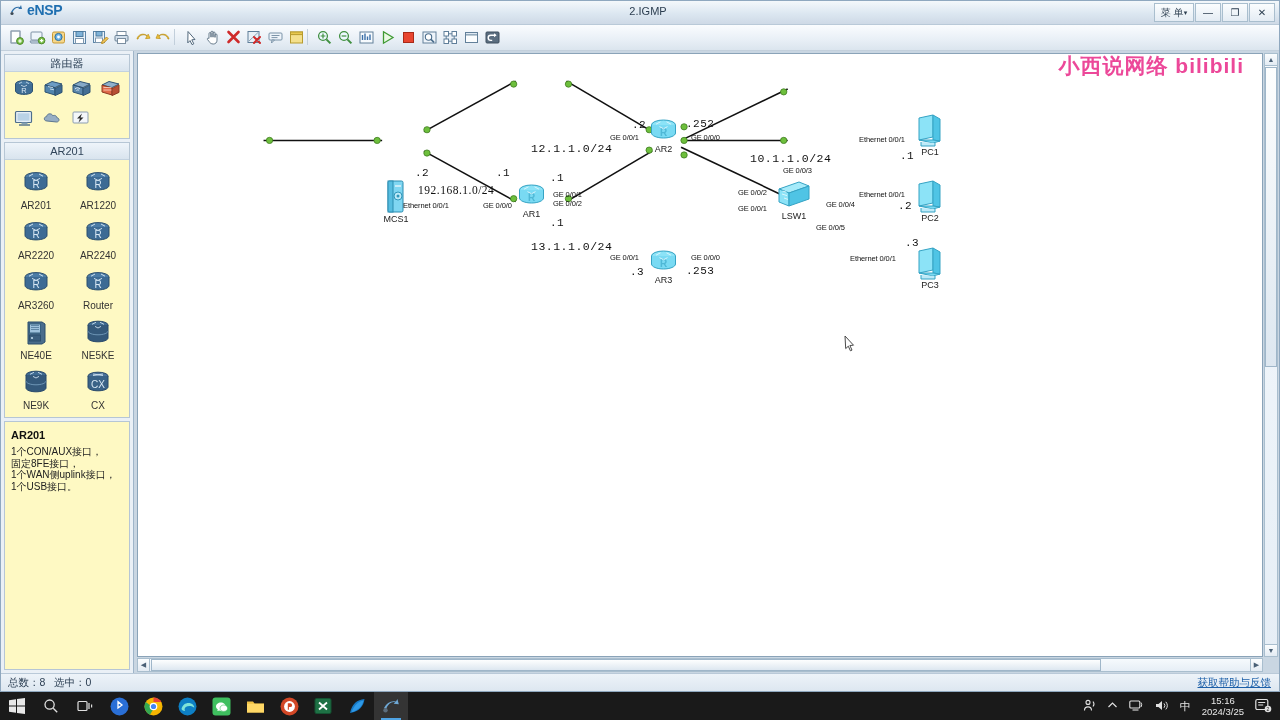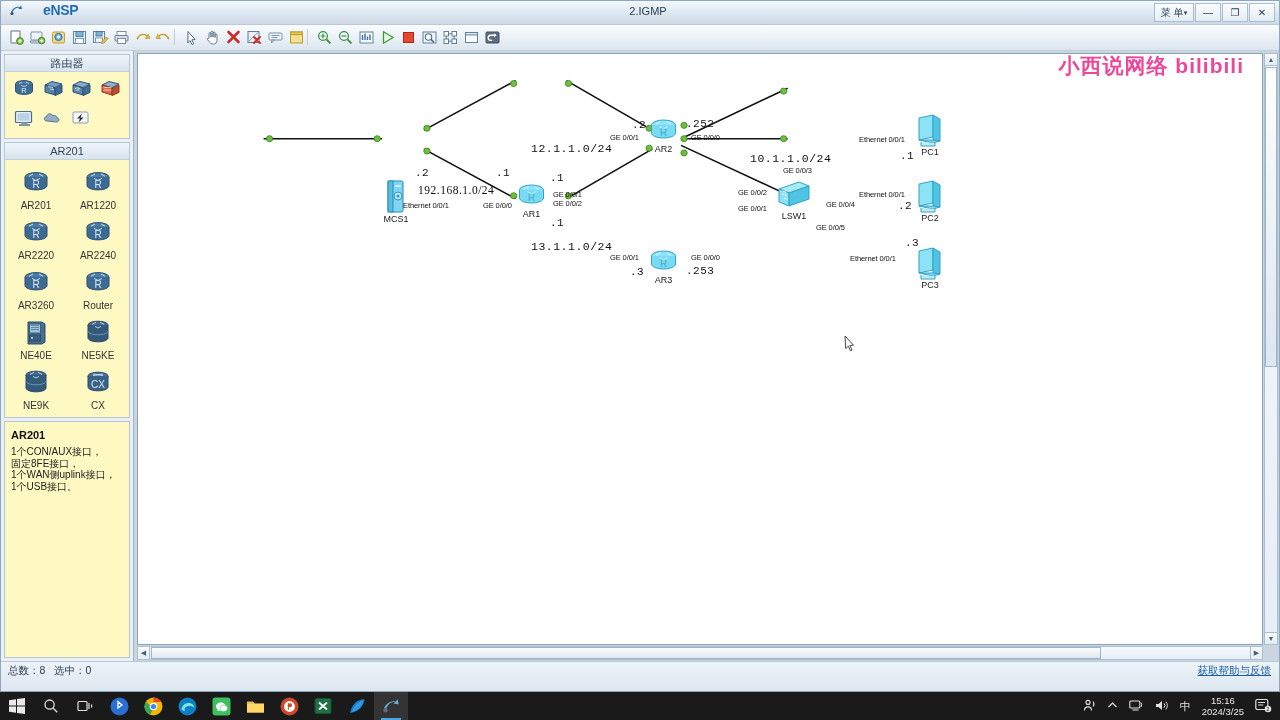--- a/index.html
+++ b/index.html
@@ -16,21 +16,21 @@
     background:linear-gradient(#eef3f8,#e2eaf2);
     border:1px solid #8fa8bf;
     display:flex; flex-direction:column;
   }
   
   #titlebar {
     height:24px; flex:none; position:relative;
     background:linear-gradient(#f4f8fb,#dce7f1 55%,#ced9e6);
     border-bottom:1px solid #b9c9d8;
   }
-  .brand { position:absolute; left:8px; top:2px; display:flex; align-items:center; gap:19px; }
+  .brand { position:absolute; left:8px; top:2px; display:flex; align-items:center; gap:3px; }
   .brand-mark { width:15px; height:15px; position:relative; }
   .brand-text {
     font-size:14px; font-weight:bold; color:#1f6fb0;
     letter-spacing:-0.3px; line-height:15px;
   }
   .title-center {
     position:absolute; left:16px; right:0; top:4px; text-align:center;
     font-size:11px; color:#2c3e50;
   }
   .win-controls { position:absolute; right:4px; top:2px; display:flex; gap:1px; }
@@ -130,21 +130,21 @@
   #sb-v { right:1px; top:2px; bottom:16px; width:14px; }
   #sb-h { left:3px; right:16px; bottom:1px; height:14px; }
   .sb-thumb { position:absolute; background:linear-gradient(#fdfefe,#dde7f0); border:1px solid #9fb6c9; }
   .sb-btn {
     position:absolute; background:linear-gradient(#fbfdfe,#e3ebf3);
     border:1px solid #a9bece; display:flex; align-items:center; justify-content:center;
     font-size:7px; color:#4a6076;
   }
   
   #statusbar {
-    height:30px; flex:none; position:relative;
+    height:18px; flex:none; position:relative;
     background:linear-gradient(#edf3f9,#dde7f0);
     border-top:1px solid #b9c9d8;
     font-size:10.5px; color:#2b3e52; line-height:17px;
   }
   #statusbar .left { position:absolute; left:7px; }
   #statusbar .right {
     position:absolute; right:8px; color:#1c5fa8; text-decoration:underline;
   }
   
   #taskbar {

